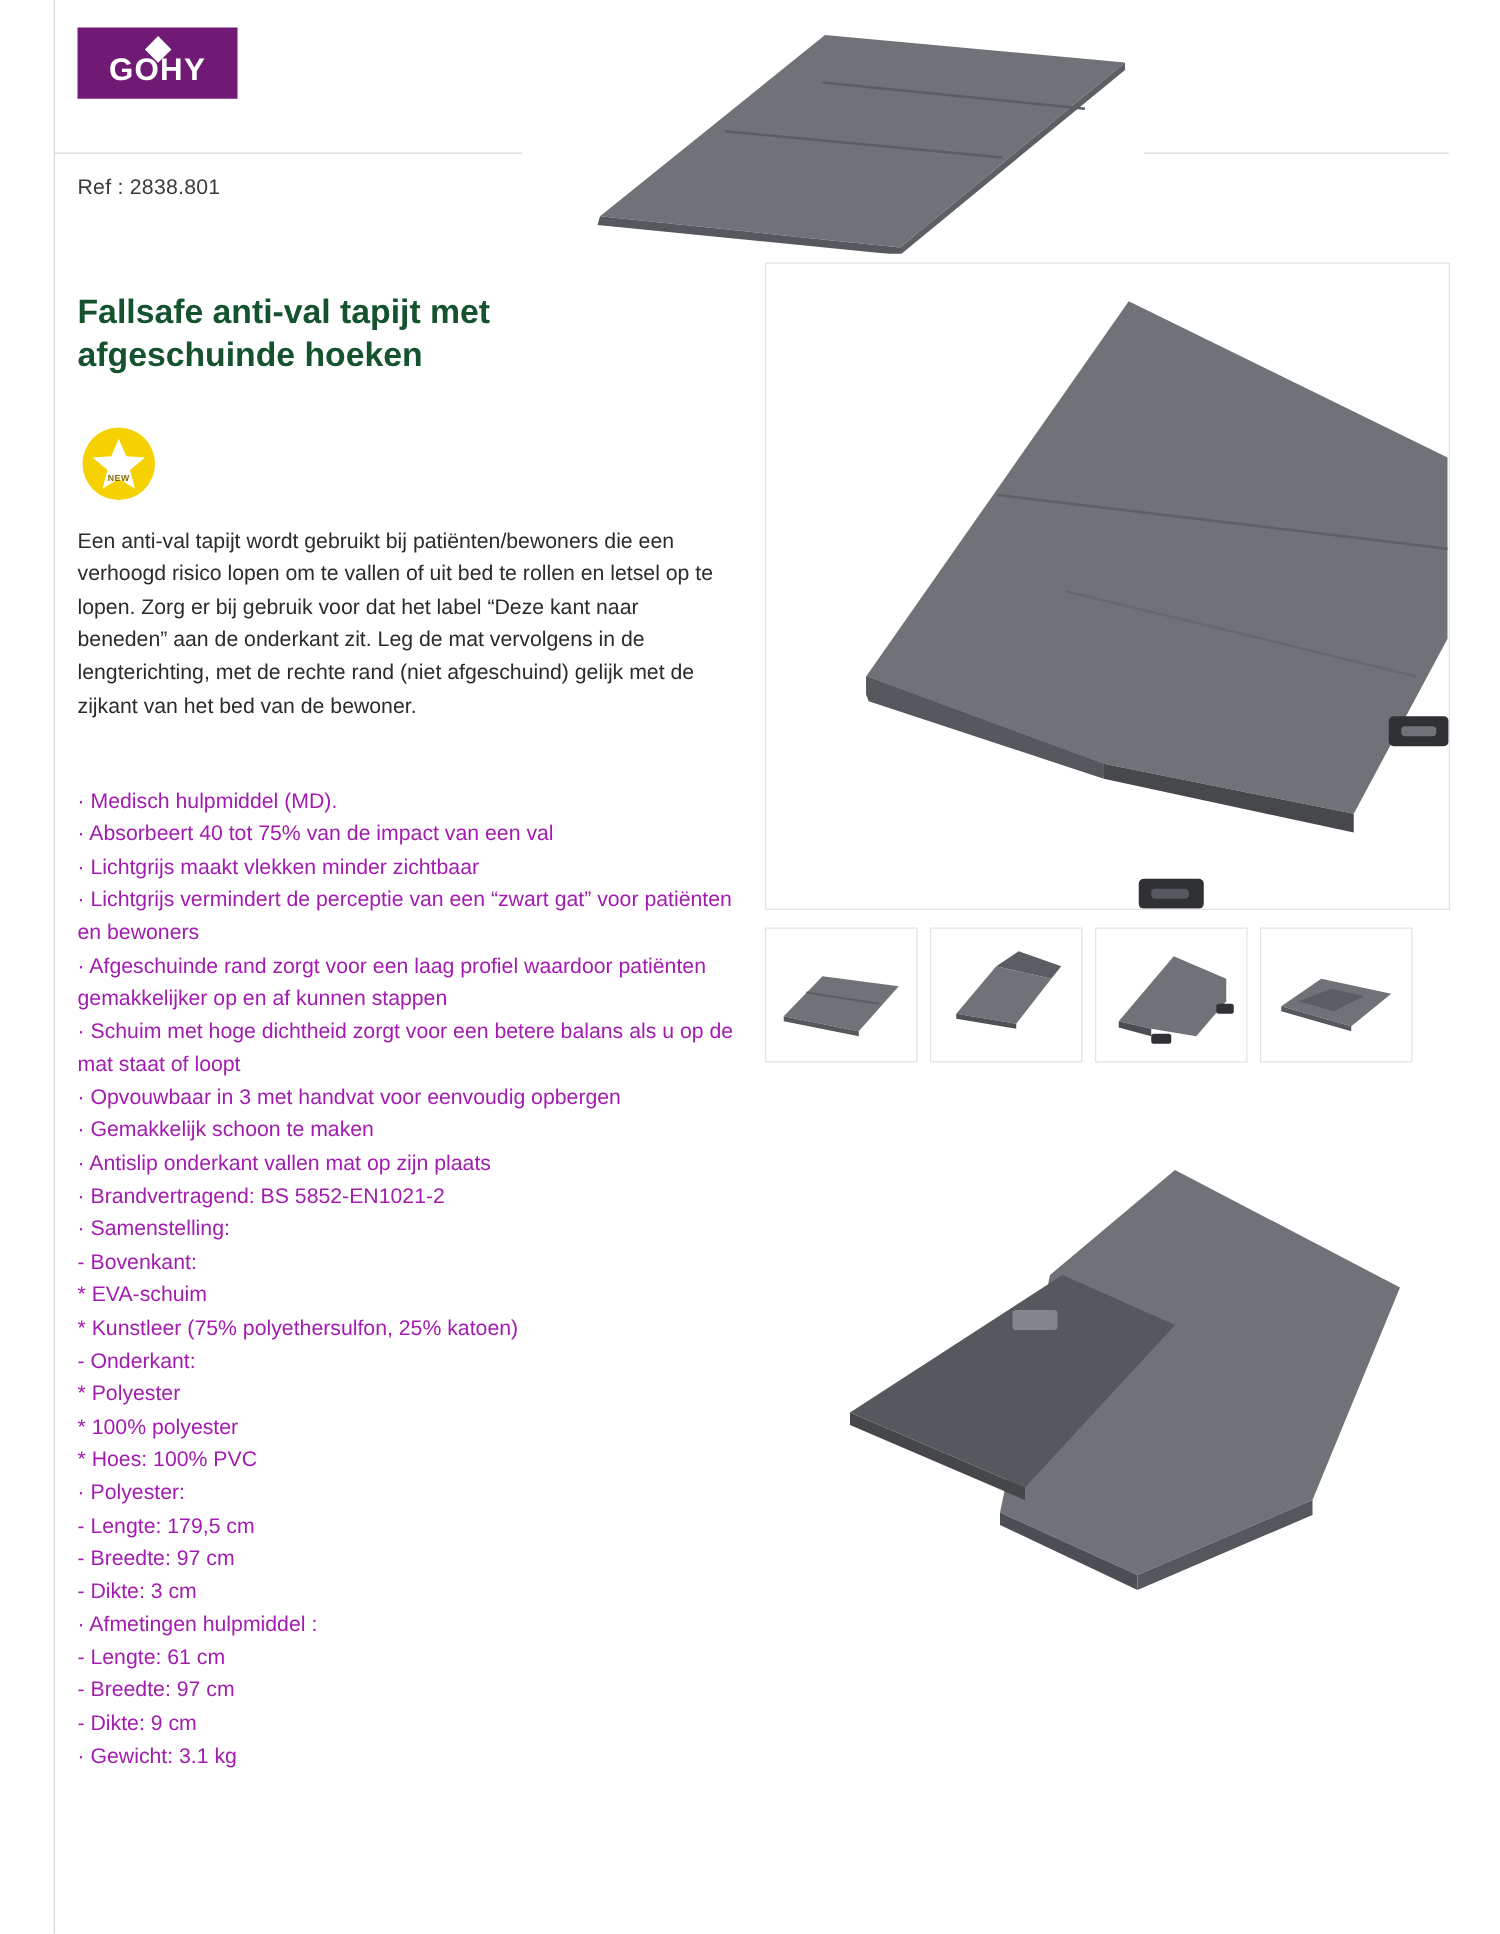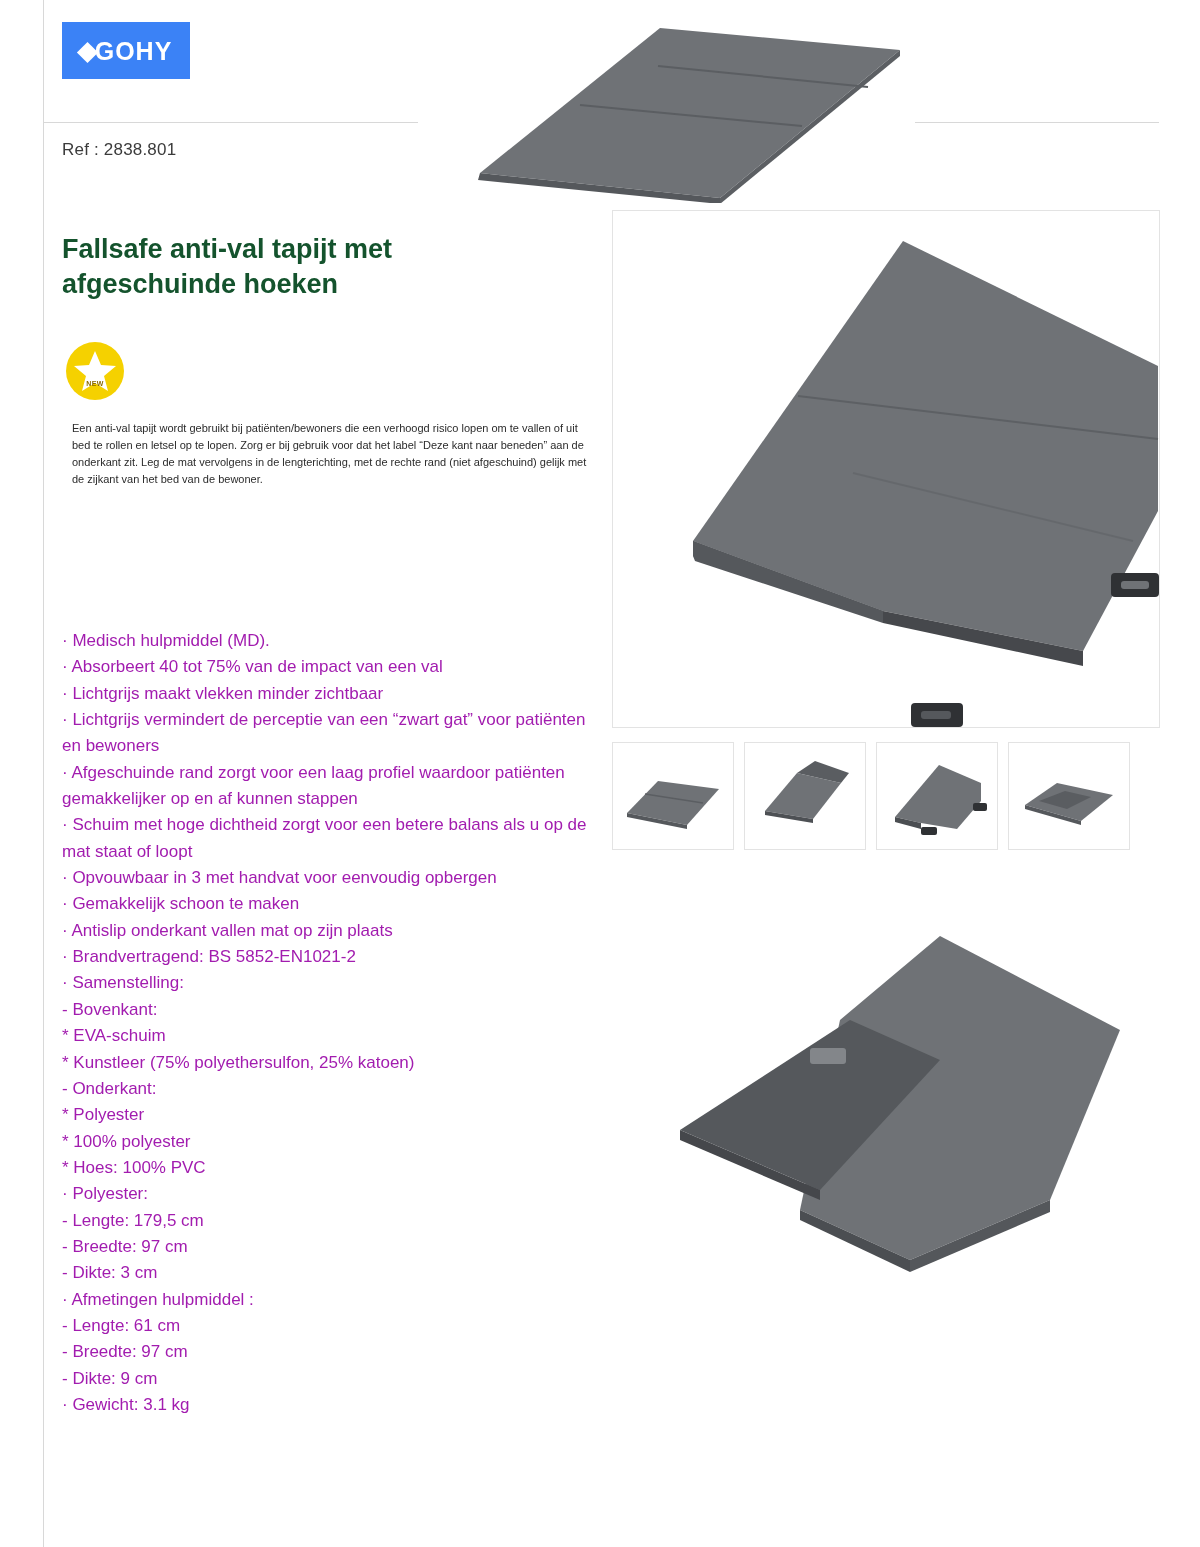--- a/index.html
+++ b/index.html
@@ -24,23 +24,23 @@
     background: #d8d8d8;
   }
 
   
   .logo-box {
     position: absolute;
     left: 62px;
     top: 22px;
     width: 128px;
     height: 57px;
-    background: #3b82f6;
+    background: #701a75;
     display: flex;
-    flex-direction: row;
+    flex-direction: column;
     align-items: center;
     justify-content: center;
   }
   .logo-diamond {
     width: 15px;
     height: 15px;
     background: #ffffff;
     transform: rotate(45deg);
     margin-bottom: -4px;
   }
@@ -112,24 +112,23 @@
     font-weight: bold;
     color: #8a6a00;
     letter-spacing: .4px;
   }
 
   .intro {
     position: absolute;
     left: 62px;
     top: 420px;
     width: 520px;
-    font-size: 11px;
+    font-size: 17px;
     line-height: 1.55;
     color: #2b2b2b;
-    margin-left: 10px;
   }
 
   .features {
     position: absolute;
     left: 62px;
     top: 628px;
     width: 525px;
     font-size: 17px;
     line-height: 1.55;
     color: #a21caf;

